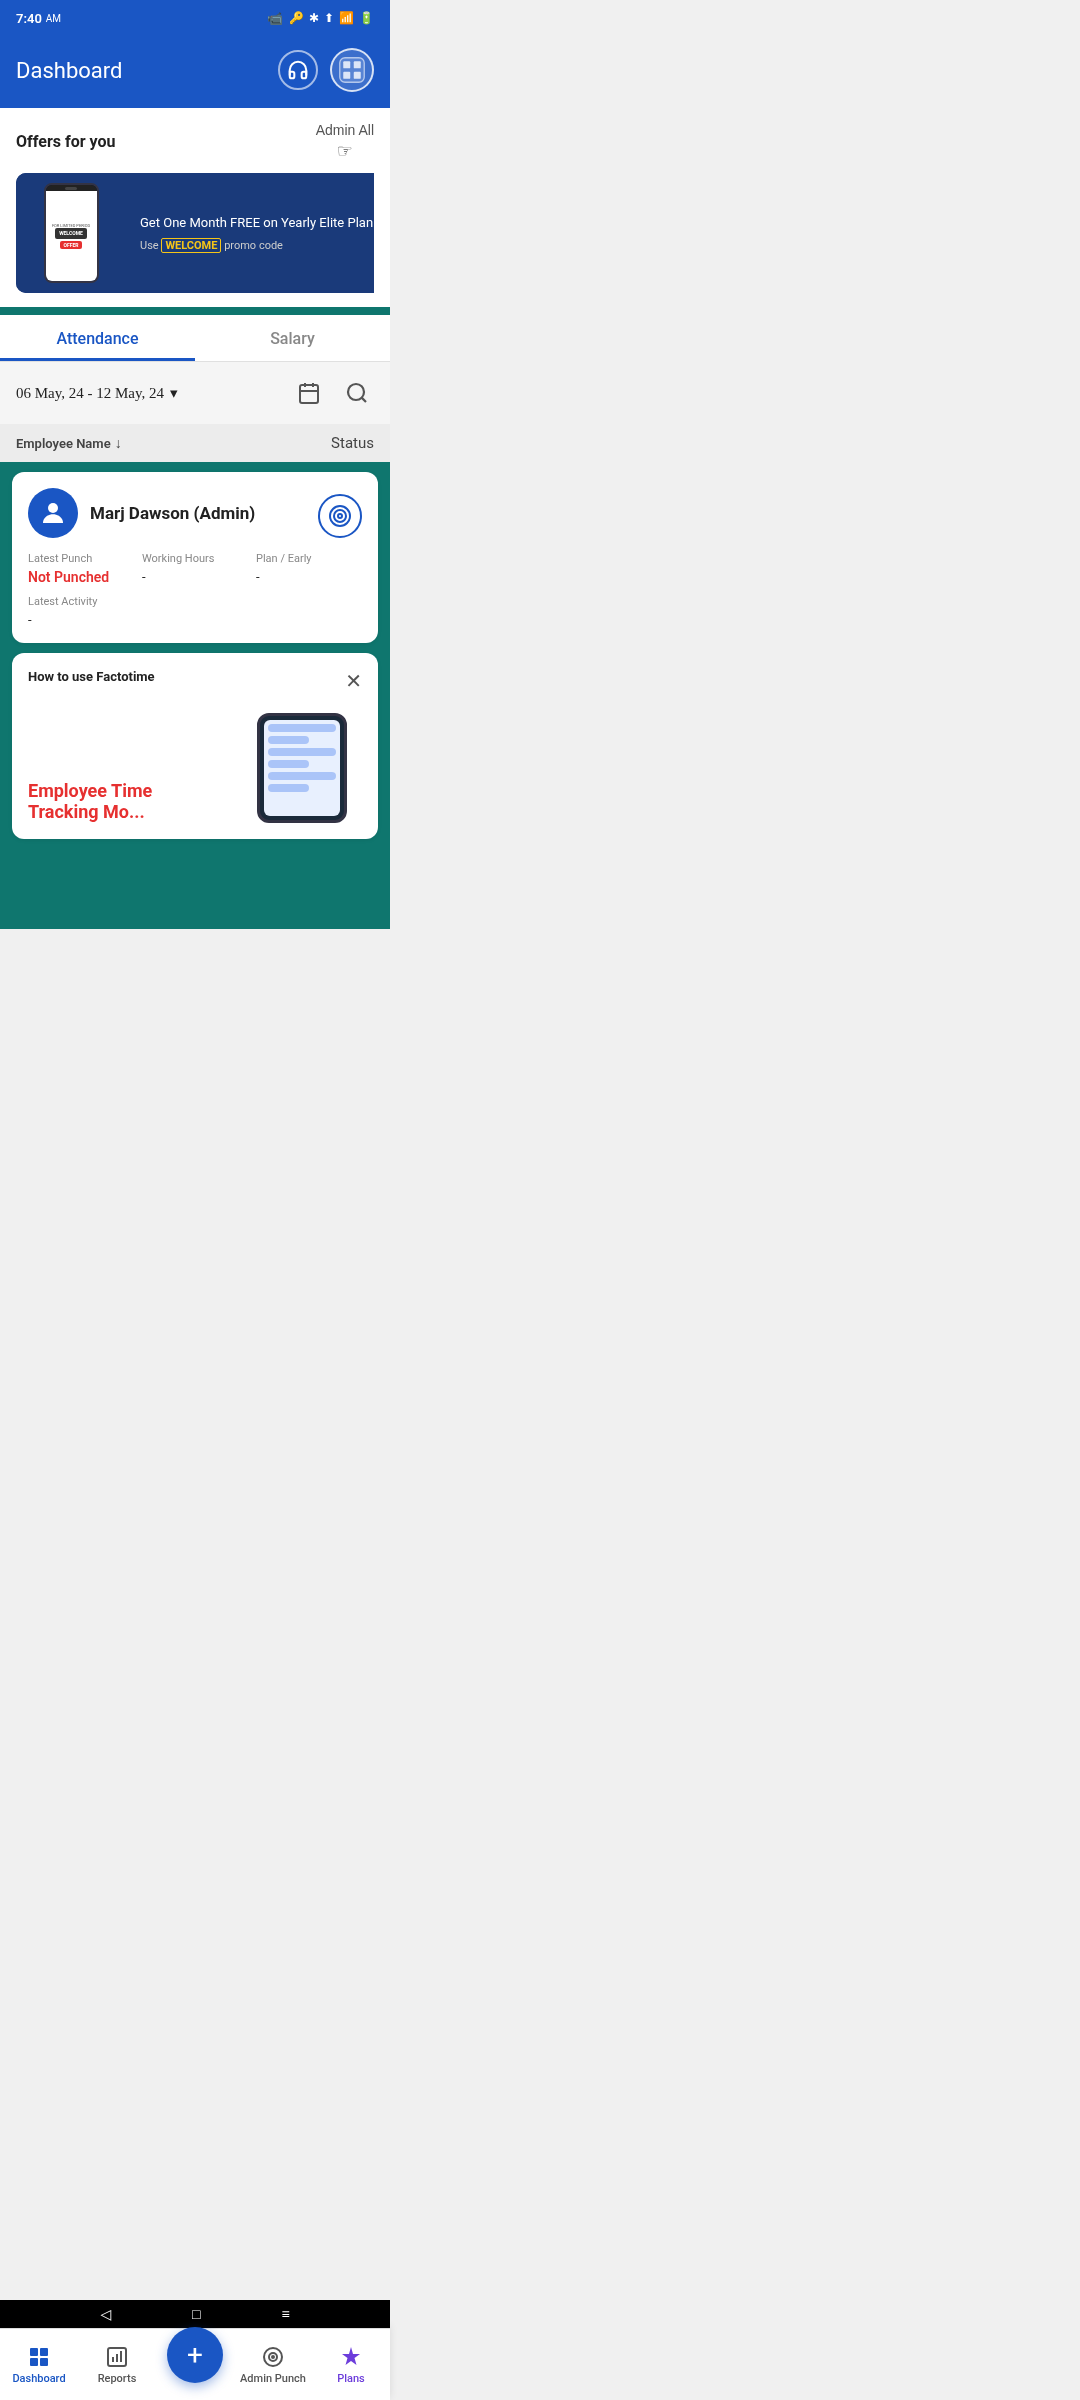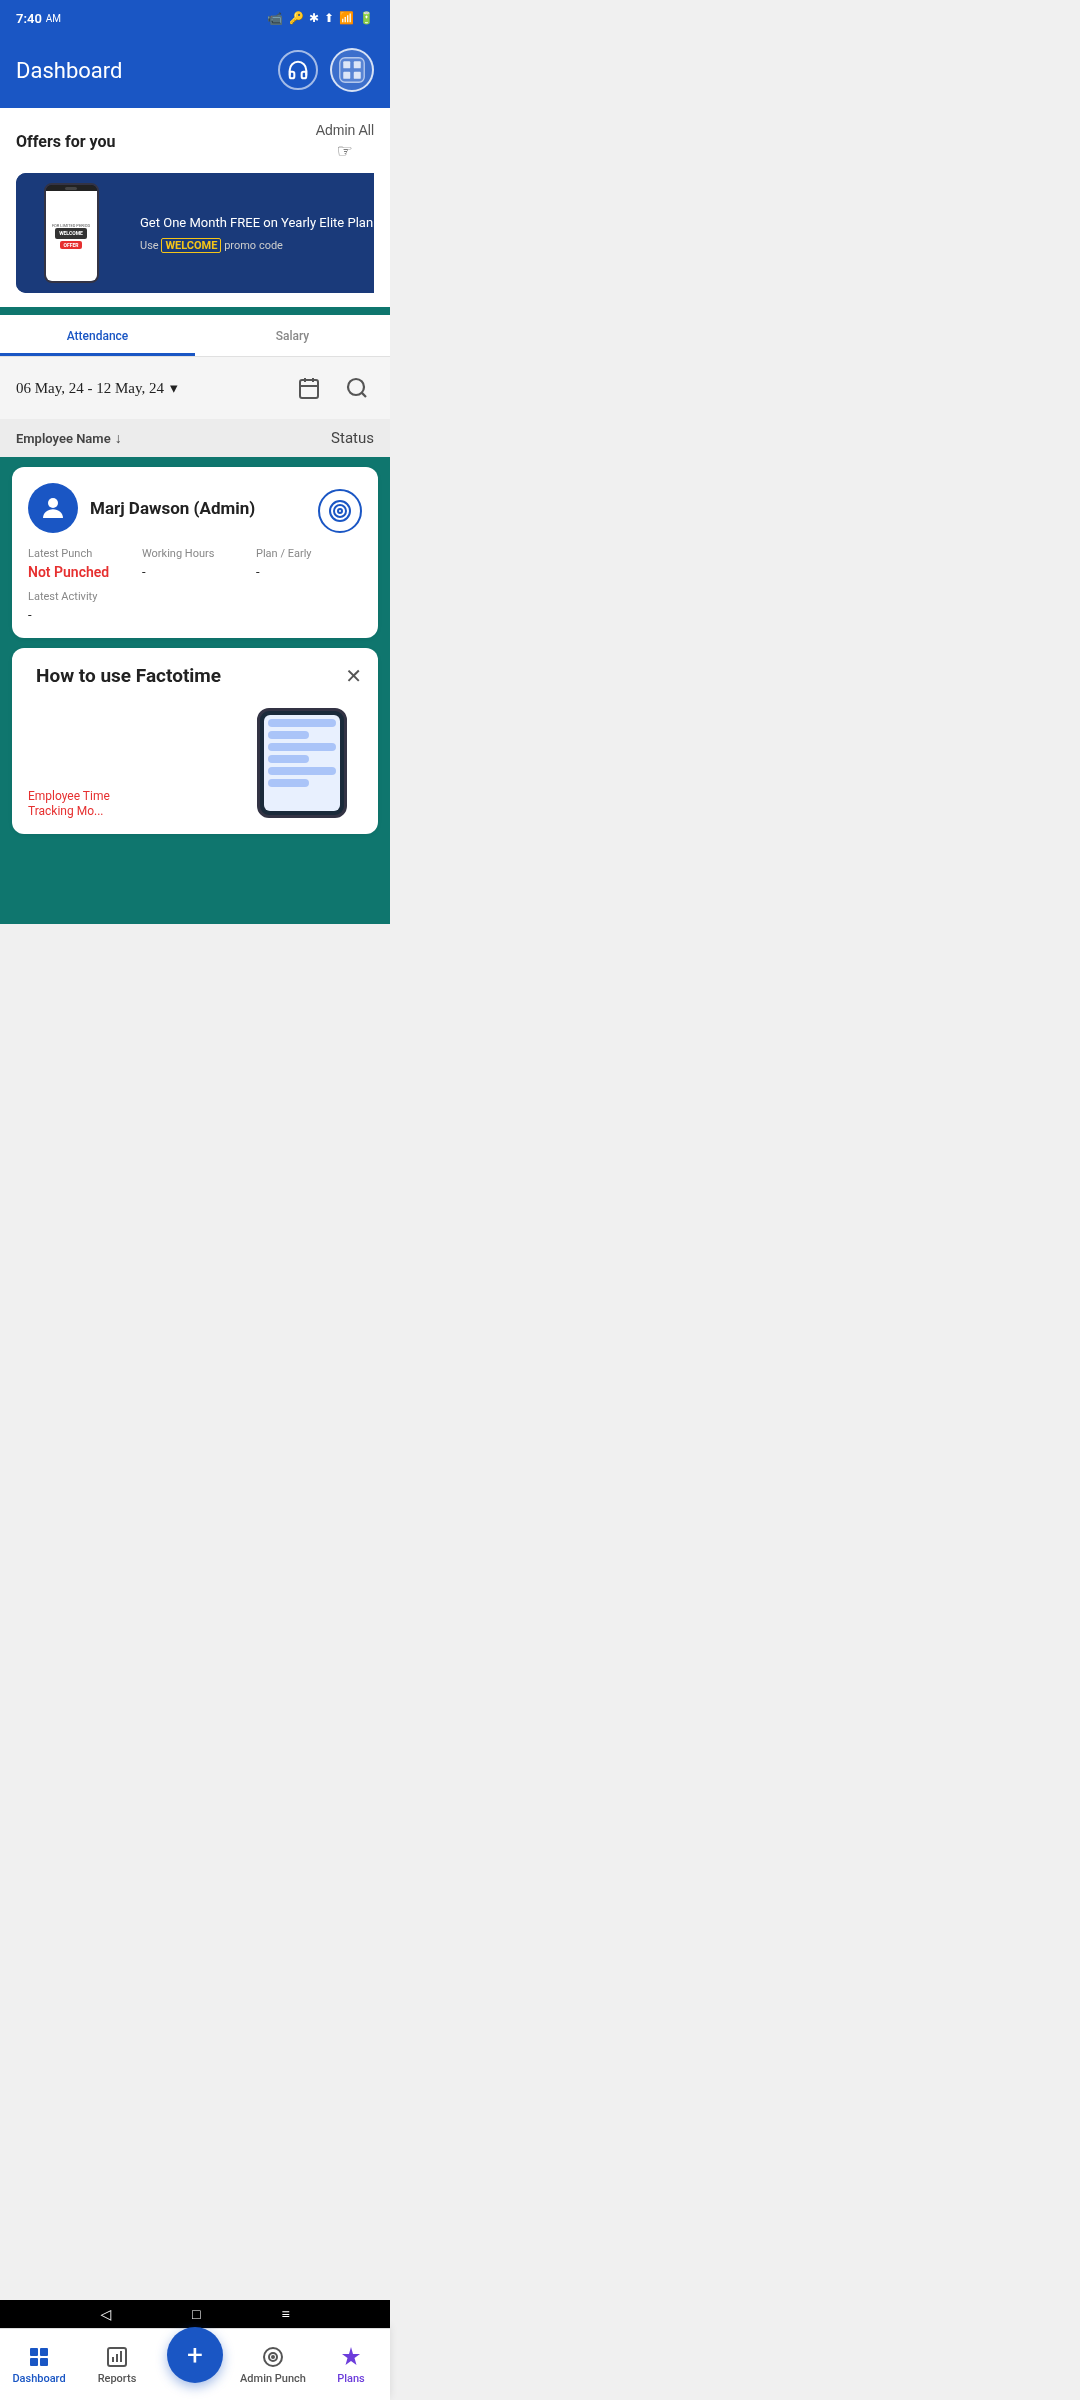--- a/index.html
+++ b/index.html
@@ -219,21 +219,21 @@
     .tabs {
       background: white;
       display: flex;
       border-bottom: 1px solid #e0e0e0;
       margin-top: 8px;
     }
     .tab {
       flex: 1;
       text-align: center;
       padding: 14px 0 10px;
-      font-size: 12px;
+      font-size: 16px;
       font-weight: 500;
       cursor: pointer;
       color: #888;
       border-bottom: 3px solid transparent;
     }
     .tab.active {
       color: #1a56c4;
       border-bottom: 3px solid #1a56c4;
     }
 
@@ -388,43 +388,42 @@
       position: relative;
       overflow: hidden;
       min-height: 160px;
     }
     .how-to-header {
       display: flex;
       justify-content: space-between;
       align-items: flex-start;
     }
     .how-to-title {
-      font-size: 19px;
+      font-size: 13px;
       font-weight: 700;
       color: #222;
-      margin-left: 8px;
     }
     .close-btn {
       font-size: 20px;
       color: #555;
       cursor: pointer;
       background: none;
       border: none;
     }
     .how-to-content {
       display: flex;
       align-items: flex-end;
       margin-top: 10px;
     }
     .how-to-text {
       flex: 1;
     }
     .how-to-subtitle {
-      font-size: 12px;
-      font-weight: 400;
+      font-size: 18px;
+      font-weight: 700;
       color: #222;
       line-height: 1.2;
     }
     .how-to-subtitle span {
       color: #e63030;
     }
     .phone-image-area {
       width: 120px;
       height: 120px;
       display: flex;

